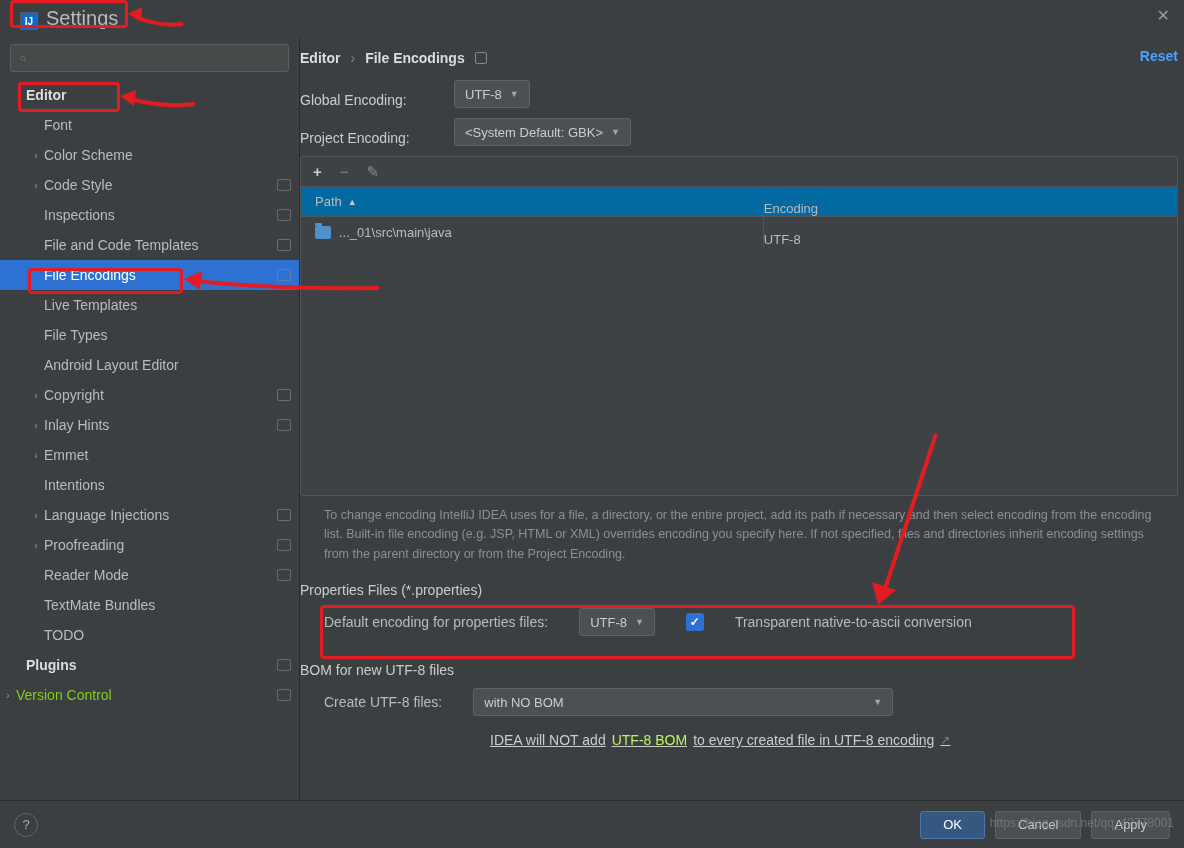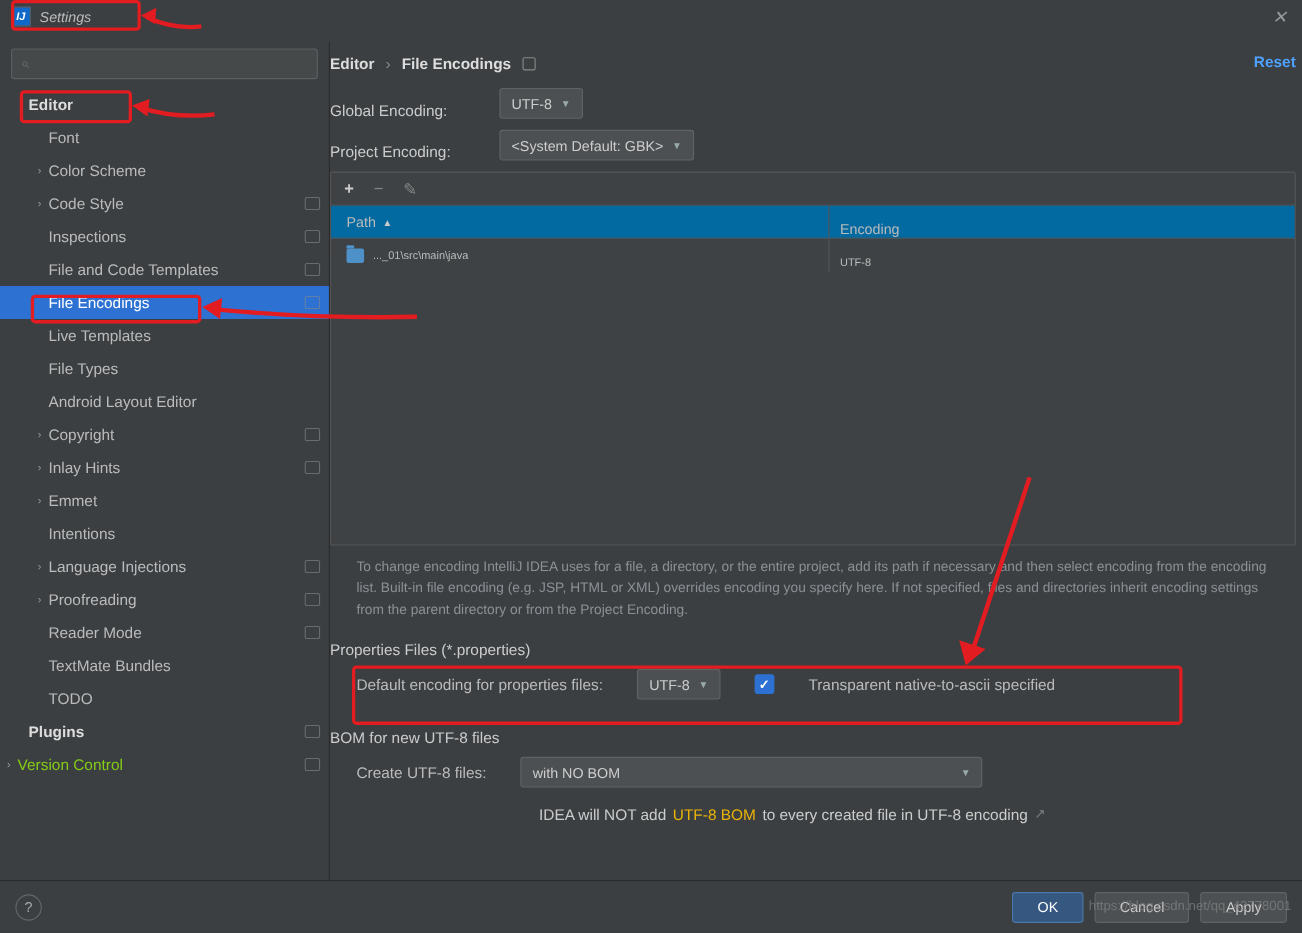--- a/index.html
+++ b/index.html
@@ -1,19 +1,19 @@
 <!DOCTYPE html>
 <html><head>
 <meta charset="utf-8">
 <style>
   * { margin:0; padding:0; box-sizing:border-box; font-family:"Segoe UI",Arial,sans-serif; }
   body { width:1184px; height:848px; background:#3c3f41; color:#bbb; font-size:13px; overflow:hidden; position:relative; }
-  .titlebar { height:30px; display:flex; align-items:center; padding:0 10px;font-style:italic; }
+  .titlebar { height:30px; display:flex; align-items:flex-end; padding:0 20px; }
   .app-icon { width:18px; height:18px; background:#1069c9; border:1px solid #5c5c5c; margin-right:8px; display:flex; align-items:center; justify-content:center; color:#fff; font-size:10px; font-weight:bold; }
-  .title-text { color:#bbb; font-size:13px; }
+  .title-text { color:#bbb; font-size:20px; }
   .close-x { position:absolute; right:14px; top:6px; font-size:16px; color:#9a9a9a; cursor:pointer; }
   .red-box { border:3px solid #e21c21; border-radius:4px; position:absolute; pointer-events:none; z-index:50; }
   #rb-settings { left:10px; top:0px; width:118px; height:28px; }
   #rb-editor { left:18px; top:82px; width:102px; height:30px; }
   #rb-fileenc { left:28px; top:268px; width:155px; height:26px; }
   #rb-prop { left:320px; top:605px; width:755px; height:54px; }
   svg.annot { position:absolute; z-index:51; pointer-events:none; }
 
   .main { position:absolute; left:0; top:38px; right:0; bottom:48px; display:flex; }
   .sidebar { width:300px; display:flex; flex-direction:column; border-right:1px solid #2b2b2b; }
@@ -40,34 +40,34 @@
 
   .formrow { display:flex; align-items:flex-end; gap:14px; font-size:14px; margin-bottom:10px; color:#ccc; }
   .combo { background:#4c5052; border:1px solid #5e6365; border-radius:3px; height:28px; display:flex; align-items:center; padding:0 10px; gap:8px; cursor:pointer; color:#ccc; font-size:13px; }
   .combo .dd { font-size:9px; color:#9aa; }
   .combo.wide { min-width:420px; }
 
   .enc-box { border:1px solid #555; background:#3f4244; margin-top:4px; margin-right:6px; height:340px; display:flex; flex-direction:column; border-radius:2px; }
   .enc-tools { height:30px; border-bottom:1px solid #555; display:flex; align-items:center; gap:18px; padding:0 12px; color:#888; font-size:15px; }
   .enc-head { height:30px; border-bottom:1px solid #555; display:flex; background:#0369a1; font-size:13px; }
   .enc-col1 { flex:1.05; padding:0 14px; display:flex; align-items:center; gap:6px; border-right:1px solid #555; }
-  .enc-col2 { flex:1; padding:0 10px; display:flex; align-items:center;margin-top:14px; }
+  .enc-col2 { flex:1; padding:0 0; display:flex; align-items:center;margin-top:14px; }
   .sort-tri { font-size:9px; color:#ccc; }
-  .enc-row { height:30px; display:flex; font-size:10px; }
+  .enc-row { height:30px; display:flex; font-size:13px; }
   .enc-row .enc-col1 { display:flex; align-items:center; gap:8px; }
   .folder-icon { width:16px; height:13px; background:#4e90c8; border-radius:2px; position:relative; }
   .folder-icon::before { content:''; position:absolute; top:-3px; left:0; width:7px; height:3px; background:#4e90c8; border-radius:1px 1px 0 0; }
 
   .help-text { font-size:12.5px; color:#8a9095; line-height:1.55; padding:10px 24px 10px 24px; }
 
   .section-title { font-size:14px; color:#ccc; margin:8px 0 6px 0; }
   .inset { padding-left:24px; display:flex; align-items:center; gap:31px; font-size:14px; }
   .chk { width:18px; height:18px; background:#2d72d2; border-radius:3px; display:flex; align-items:center; justify-content:center; color:#fff; font-size:12px; font-weight:bold; }
-  .bom-note { font-size:14px; color:#ccc; padding-left:0; margin-top:14px; display:flex; gap:6px; align-items:center; }
-  .bom-note a { color:#eab308; text-decoration:none; }
+  .bom-note { font-size:14px; color:#ccc; padding-left:0; margin-top:14px; display:flex; gap:6px; align-items:center;text-decoration:underline; }
+  .bom-note a { color:#bef264; text-decoration:none; }
   .ext-link { color:#7a8085; font-size:12px; }
 
   .footer { position:absolute; left:0; right:0; bottom:0; height:48px; border-top:1px solid #2b2b2b; display:flex; align-items:center; padding:0 14px; gap:10px; }
   .help-btn { width:24px; height:24px; border:1px solid #666; border-radius:50%; display:flex; align-items:center; justify-content:center; color:#aaa; font-size:13px; cursor:pointer; }
   .spacer { flex:1; }
   .btn { height:28px; padding:0 22px; border:1px solid #5e6365; border-radius:3px; background:#4c5052; color:#ccc; display:flex; align-items:center; font-size:13px; cursor:pointer; }
   .btn.primary { background:#365880; border-color:#4a78a8; color:#fff; }
 
   .watermark { position:absolute; right:10px; bottom:18px; color:#888; font-size:12px; opacity:.65; z-index:60; }
 </style>
@@ -252,21 +252,21 @@
       <div class="help-text">To change encoding IntelliJ IDEA uses for a file, a directory, or the entire project, add its path if necessary and then select encoding from the encoding list. Built-in file encoding (e.g. JSP, HTML or XML) overrides encoding you specify here. If not specified, files and directories inherit encoding settings from the parent directory or from the Project Encoding.</div>
 
       <div class="section-title">Properties Files (*.properties)</div>
       <div class="inset" style="margin-top:10px;">
         <span>Default encoding for properties files:</span>
         <div class="combo">
           <span>UTF-8</span>
           <span class="dd">▼</span>
         </div>
         <div class="chk">✓</div>
-        <span>Transparent native-to-ascii specified</span>
+        <span>Transparent native-to-ascii conversion</span>
       </div>
 
       <div class="section-title" style="margin-top:26px;">BOM for new UTF-8 files</div>
       <div class="inset" style="margin-top:10px;">
         <span>Create UTF-8 files:</span>
         <div class="combo wide" style="justify-content:space-between;">
           <span>with NO BOM</span>
           <span class="dd">▼</span>
         </div>
       </div>

